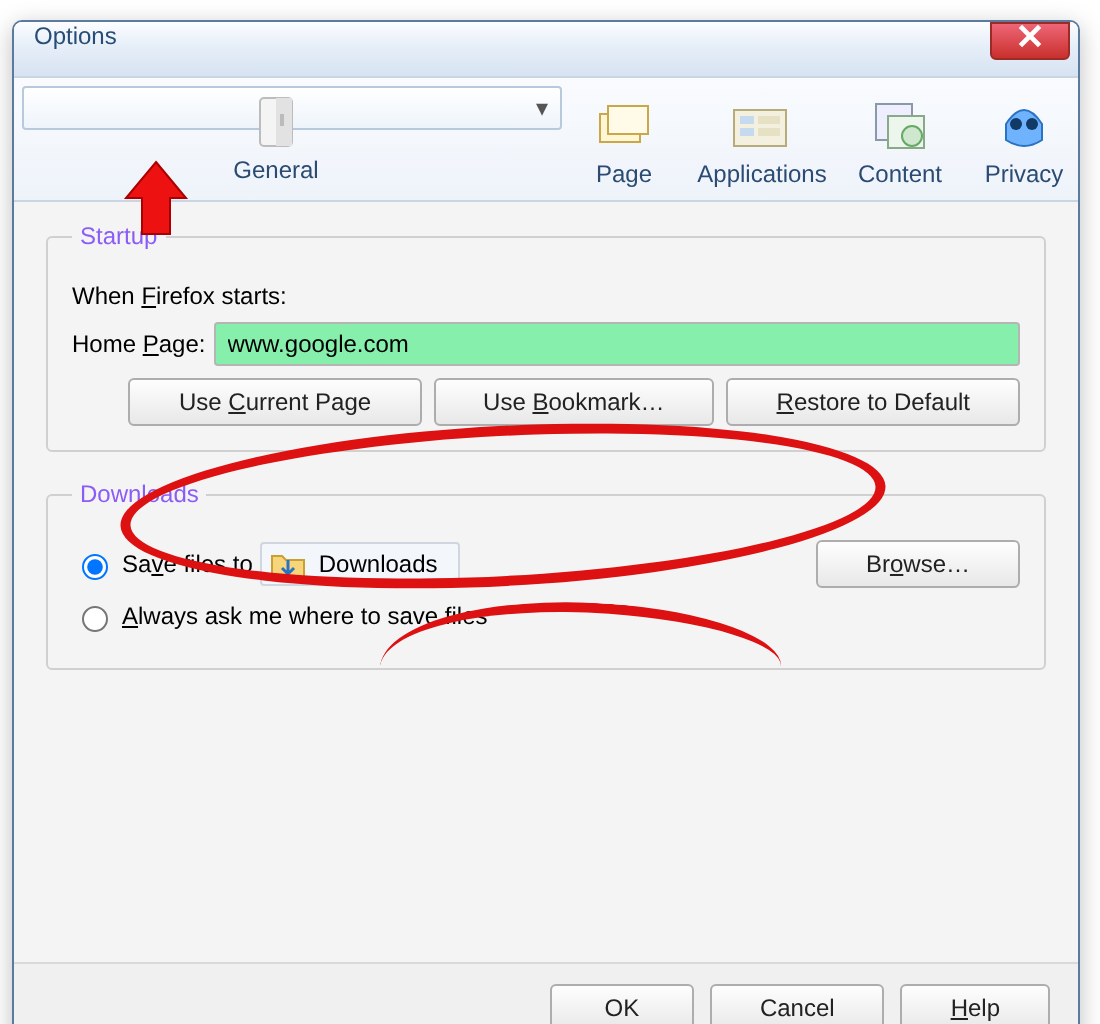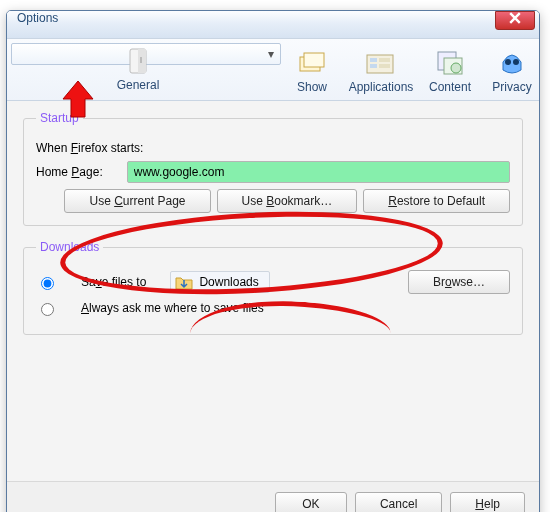--- a/index.html
+++ b/index.html
@@ -10,21 +10,21 @@
   .closebtn { width:40px; height:19px; border-radius:0 0 3px 3px; background:linear-gradient(#e67,#c9302c); color:#fff; text-align:center; line-height:17px; border:1px solid #9b2b27; cursor:default; }
   .closebtn svg{display:block;margin:auto;}
   .toolbar { display:flex; background:linear-gradient(#f9fbfe,#eef3fa); border-bottom:1px solid #c9d5e3; padding:4px 4px 0; }
   .tbitem { flex:0 0 auto; width:62px; text-align:center; padding:4px 2px 6px; border:1px solid transparent; border-bottom:none; border-radius:3px 3px 0 0; cursor:default; }
   .tbitem.sel { background:linear-gradient(#fff,#eef4fb); border-color:#b9c9dd; }
   .tbitem .ico { height:30px; display:flex; align-items:center; justify-content:center; }
   .tbitem .lbl { color:#2b4b73; margin-top:2px; }
   .body { background:#f4f4f4; padding:10px 16px 12px; position:relative; min-height:380px; }
   fieldset { border:1px solid #d0d0d0; border-radius:3px; padding:10px 12px 12px; margin:0 0 14px 0; }
   legend { color:#8b5cf6; padding:0 4px; }
-  .row { display:flex; align-items:center; margin:6px 0; gap:24px; }
+  .row { display:flex; align-items:center; margin:6px 0; gap:4px; }
   .sel { height:22px; border:1px solid #b5b5b5; background:linear-gradient(#fff,#eee); padding:2px 22px 2px 6px; width:270px; position:relative; border-radius:2px;}
   .sel::after{content:"▾"; position:absolute; right:6px; top:3px; color:#555;}
   input.txt { height:22px; border:1px solid #b5b5b5; padding:2px 6px; background:#86efac; border-radius:2px;}
   .btn { height:24px; border:1px solid #adadad; background:linear-gradient(#fefefe,#e8e8e8); padding:0 24px; border-radius:3px; color:#222; cursor:default;}
   .btnrow { display:flex; justify-content:flex-end; gap:6px; margin-top:6px; }
   .radio { width:13px;height:13px; }
   .folder { display:inline-flex; align-items:center; gap:6px; border:1px solid #cfd6df; background:#f3f6fb; padding:2px 10px 2px 4px; border-radius:2px;}
   .u { text-decoration:underline; }
   .annot { position:absolute; pointer-events:none; }
   .arrowup { left:54px; top:-22px; }
@@ -57,21 +57,21 @@
       </div>
       <div class="lbl">General</div>
     </div>
     <div class="tbitem">
       <div class="ico">
         <svg width="28" height="24">
             <rect x="2" y="6" width="20" height="14" fill="#fff6d5" stroke="#caa84a"></rect>
             <rect x="6" y="2" width="20" height="14" fill="#fffbe8" stroke="#caa84a"></rect>
           </svg>
       </div>
-      <div class="lbl">Show</div>
+      <div class="lbl">Page</div>
     </div>
     <div class="tbitem" style="width:76px">
       <div class="ico">
         <svg width="30" height="26">
             <rect x="1" y="5" width="26" height="18" fill="#f4f0e0" stroke="#b8ab7a"></rect>
             <rect x="4" y="8" width="7" height="4" fill="#c5d9ef"></rect>
             <rect x="4" y="14" width="7" height="4" fill="#c5d9ef"></rect>
             <rect x="13" y="8" width="11" height="4" fill="#e6e0c4"></rect>
             <rect x="13" y="14" width="11" height="4" fill="#e6e0c4"></rect>
           </svg>

